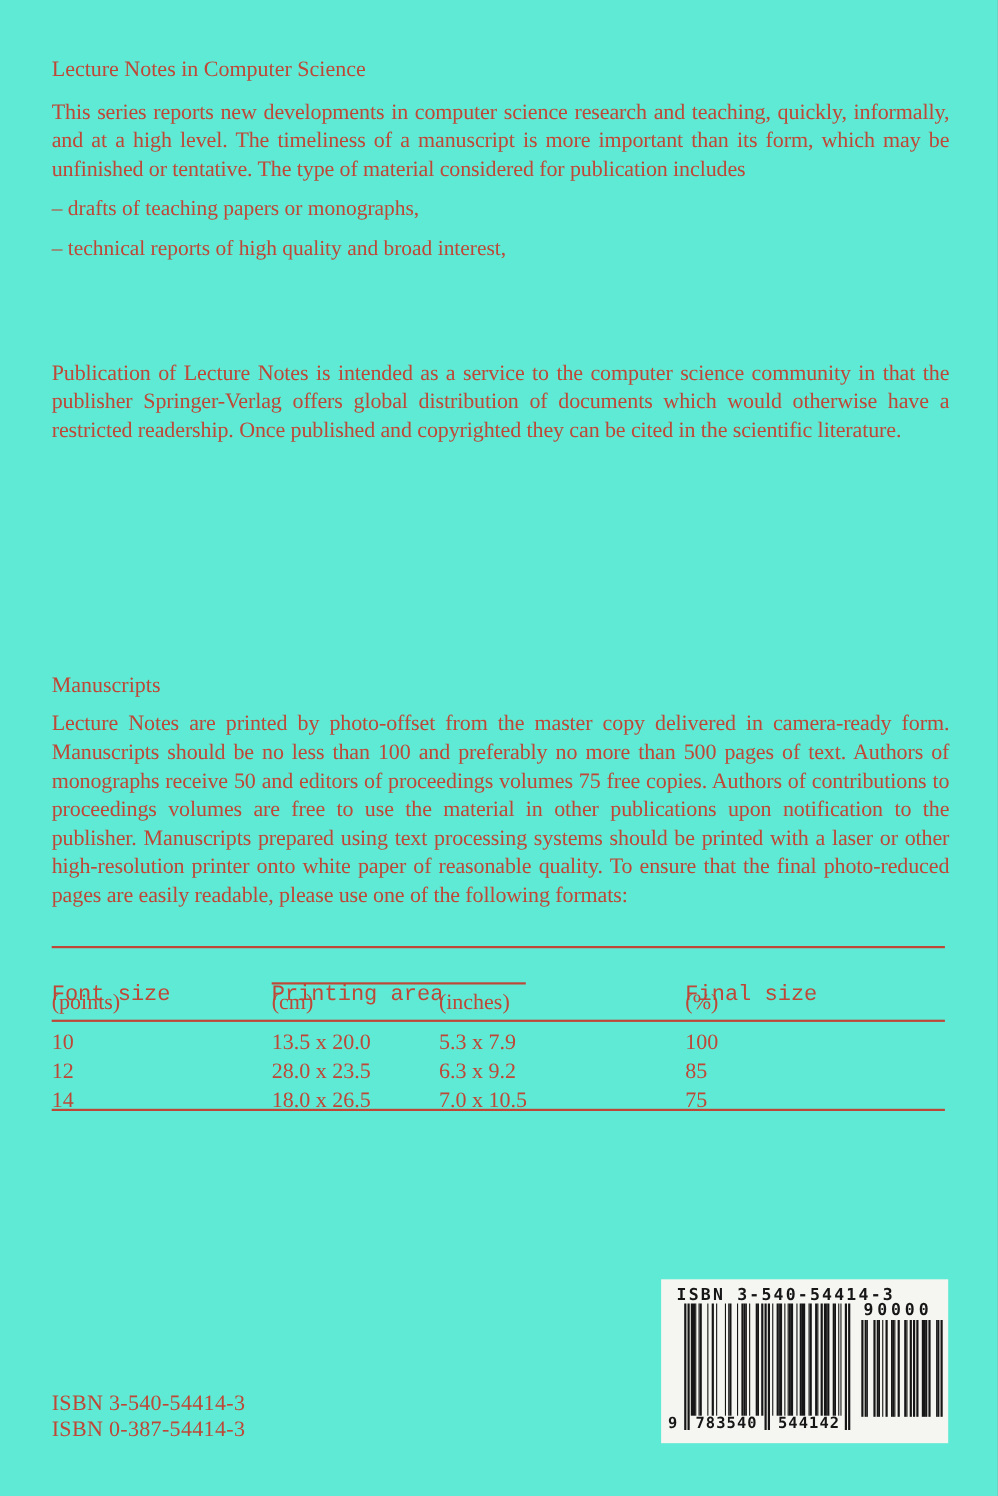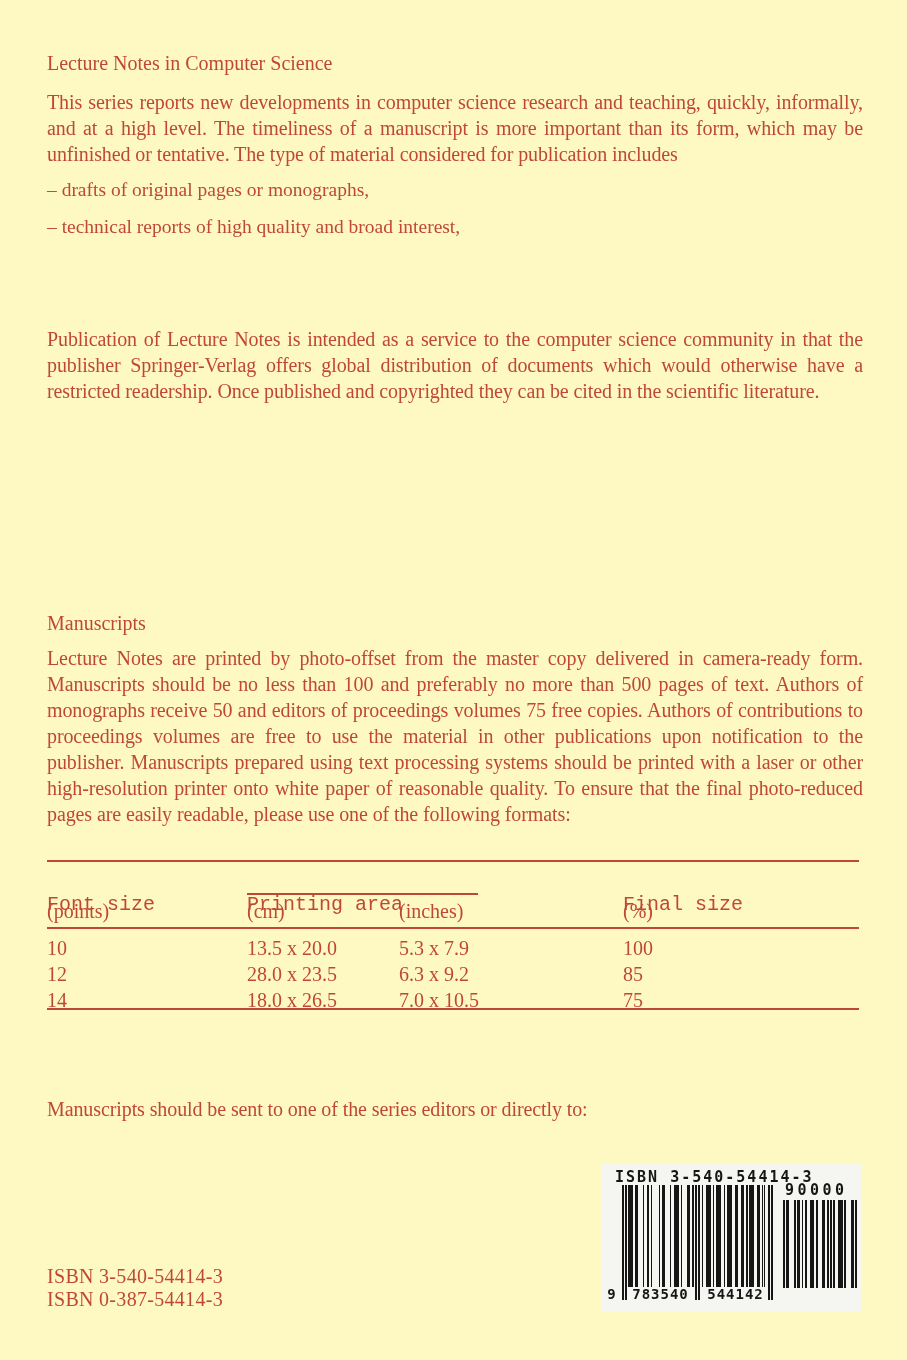--- a/index.html
+++ b/index.html
@@ -1,19 +1,19 @@
 <!DOCTYPE html>
 <html><head>
 <meta charset="utf-8">
 <style>
   html,body{margin:0;padding:0;}
   body{background:#888;}
   .page{
     position:relative;width:907px;height:1360px;overflow:hidden;
-    background:#fef9c3;
+    background:#5eead4;
     font-family:"Liberation Serif", serif;
     color:#bf4737;
   }
   .abs{position:absolute;}
   .body-text{
     font-size:20px;line-height:26px;letter-spacing:-0.1px;
     width:816px;text-align:justify;
   }
   .single{text-align:left;white-space:nowrap;width:auto;}
   .bullet{font-size:19.5px;line-height:26px;white-space:nowrap;}
@@ -59,21 +59,21 @@
 </style>
 </head>
 <body>
 
 <div class="page">
 
   <div class="abs heading" style="left:47px;top:50px;">Lecture Notes in Computer Science</div>
 
   <div class="abs body-text" style="left:47px;top:89px;">This series reports new developments in computer science research and teaching, quickly, informally, and at a high level. The timeliness of a manuscript is more important than its form, which may be unfinished or tentative. The type of material considered for publication includes</div>
 
-  <div class="abs bullet" style="left:47px;top:177px;">– drafts of original pages or monographs,</div>
+  <div class="abs bullet" style="left:47px;top:177px;">– drafts of teaching papers or monographs,</div>
   <div class="abs bullet" style="left:47px;top:214px;">– technical reports of high quality and broad interest,</div>
 
   <div class="abs body-text" style="left:47px;top:326px;">Publication of Lecture Notes is intended as a service to the computer science community in that the publisher Springer-Verlag offers global distribution of documents which would otherwise have a restricted readership. Once published and copyrighted they can be cited in the scientific literature.</div>
 
   <div class="abs heading" style="left:47px;top:610px;">Manuscripts</div>
 
   <div class="abs body-text" style="left:47px;top:645px;">Lecture Notes are printed by photo-offset from the master copy delivered in camera-ready form. Manuscripts should be no less than 100 and preferably no more than 500 pages of text. Authors of monographs receive 50 and editors of proceedings volumes 75 free copies. Authors of contributions to proceedings volumes are free to use the material in other publications upon notification to the publisher. Manuscripts prepared using text processing systems should be printed with a laser or other high-resolution printer onto white paper of reasonable quality. To ensure that the final photo-reduced pages are easily readable, please use one of the following formats:</div>
 
   <div>
     <div class="rule" style="top:860px;"></div>
@@ -111,21 +111,20 @@
       <span class="tc1">14</span>
       <span class="tc2">18.0 x 26.5</span>
       <span class="tc3">7.0 x 10.5</span>
       <span class="tc4">75</span>
     </div>
 
     <div class="rule" style="top:1008px;"></div>
   </div>
 
 
-  <div class="abs body-text single" style="left:47px;top:1096px;">Manuscripts should be sent to one of the series editors or directly to:</div>
 
   <div class="bc-box">
     <div class="bc-isbn">ISBN 3-540-54414-3</div>
 
     <div class="bc-main">
       <div class="bc-bars">
           <div class="bar" style="left: 0px; width: 1.59px; height: 115px;"></div>
           <div class="bar" style="left: 3.18px; width: 1.59px; height: 115px;"></div>
           <div class="bar" style="left: 6.36px; width: 1.59px; height: 102px;"></div>
           <div class="bar" style="left: 7.95px; width: 1.59px; height: 102px;"></div>

